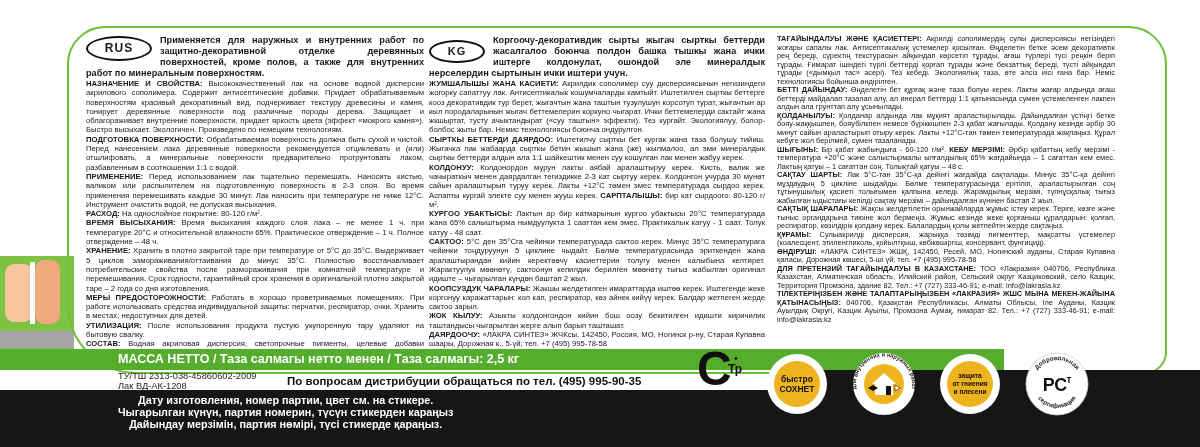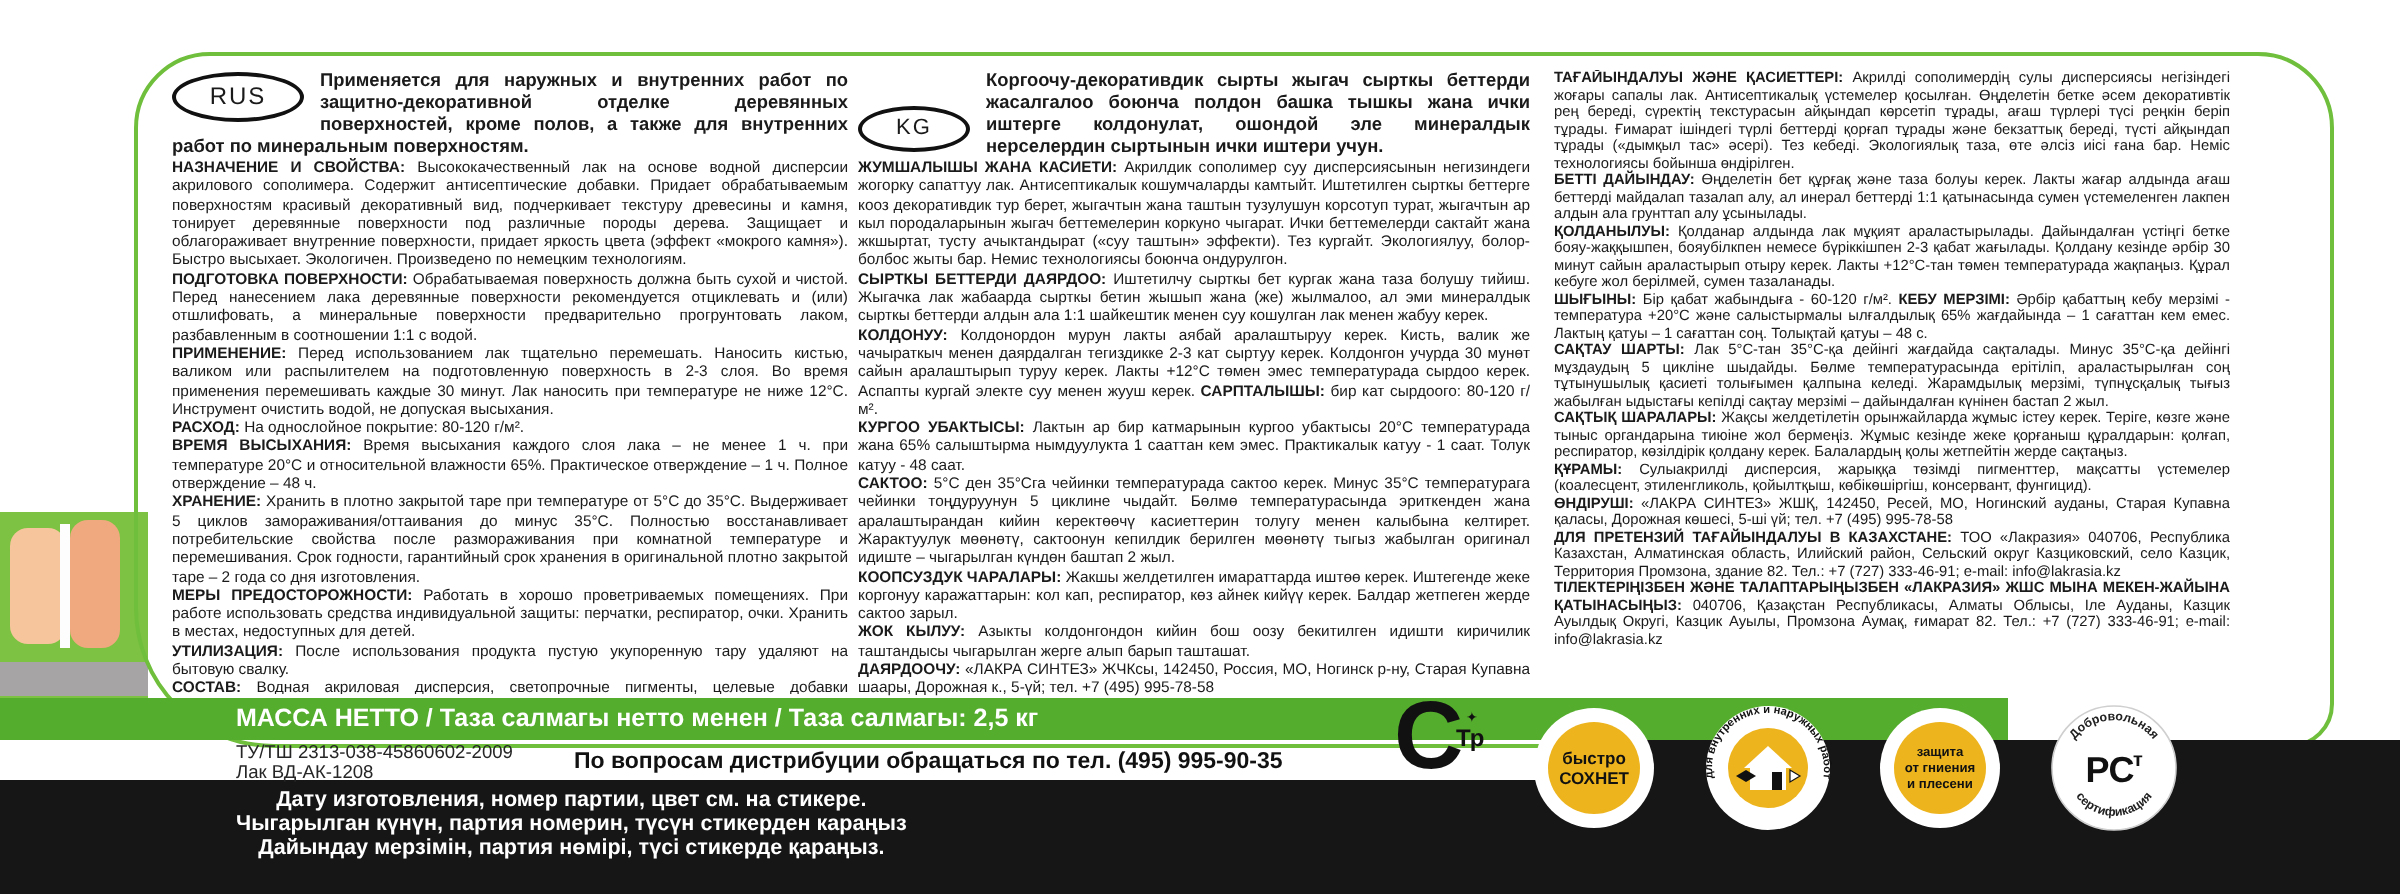--- a/index.html
+++ b/index.html
@@ -17,23 +17,23 @@
   
   .col{position:absolute;top:35px;text-align:justify;overflow:hidden;}
   .col1{left:86px;width:338px;height:312px;font-size:7.7px;line-height:9.3px;}
   .col2{left:429px;width:336px;height:316px;font-size:7.7px;line-height:9.3px;}
   .col3{left:777px;width:338px;height:320px;font-size:7.4px;line-height:8.5px;}
   .col p{margin:0;}
   .col b{font-weight:bold;}
   .intro{font-weight:bold;}
   .col1 .intro,.col2 .intro{font-size:9.2px;line-height:11px;}
   .badge{float:left;border:2px solid #111;border-radius:50%;text-align:center;
-         font-weight:normal;background:#fff;margin-right:8px;margin-bottom:2px;}
+         font-weight:bold;background:#fff;margin-right:8px;margin-bottom:2px;}
   .badge-rus{width:62px;height:21px;line-height:21px;font-size:12px;letter-spacing:1px;margin-top:1px;}
-  .badge-kg{width:52px;height:19px;line-height:19px;font-size:11px;letter-spacing:1px;margin-top:18px;}
+  .badge-kg{width:52px;height:19px;line-height:19px;font-size:11px;letter-spacing:1px;margin-top:5px;}
   
   .band{position:absolute;left:0;top:349px;width:1004px;height:21px;background:#55ad2d;}
   .band-text{position:absolute;left:118px;top:3px;color:#fff;font-weight:bold;font-size:12.5px;}
   .black-bottom{position:absolute;left:0;top:390px;width:1200px;height:57px;background:#161616;}
   .black-right{position:absolute;left:778px;top:370px;width:422px;height:77px;background:#161616;}
   .tu{position:absolute;left:118px;top:372px;font-size:9.3px;line-height:9.8px;color:#262626;}
   .dist{position:absolute;left:287px;top:375px;font-size:11.5px;font-weight:bold;color:#111;}
   .sticker{position:absolute;left:118px;top:394px;color:#fff;font-weight:bold;
            font-size:10.8px;line-height:12.2px;text-align:center;}
   

